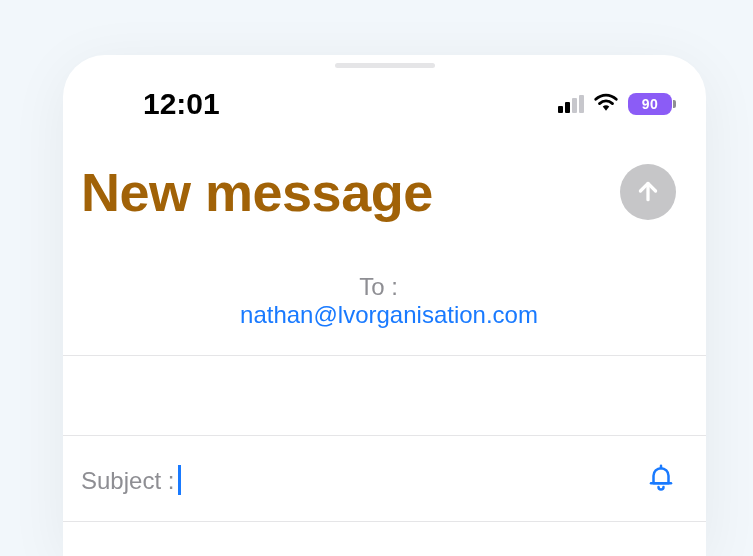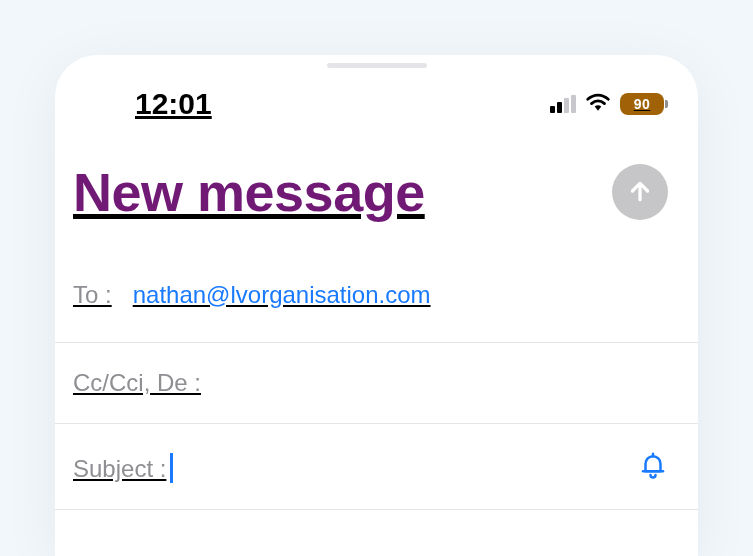--- a/index.html
+++ b/index.html
@@ -6,29 +6,28 @@
     body {
       font-family: -apple-system, BlinkMacSystemFont, "Segoe UI", Helvetica, Arial, sans-serif;
       background: #f2f7fb;
       width: 753px;
       height: 556px;
       position: relative;
       overflow: hidden;
     }
     .device-frame {
       position: absolute;
-      left: 55px;
+      left: 63px;
       top: 55px;
       width: 643px;
       height: 501px;
       background: #fff;
       border-radius: 42px 42px 0 0;
       box-shadow: 0 10px 60px rgba(0,0,0,0.06);
       overflow: hidden;
-      text-decoration: underline;
     }
     .notch-indicator {
       position: absolute;
       top: 8px;
       left: 50%;
       transform: translateX(-50%);
       width: 100px;
       height: 5px;
       background: #e5e5e7;
       border-radius: 3px;
@@ -71,21 +70,21 @@
       height: 20px;
     }
     .battery-pill {
       display: inline-flex;
       align-items: center;
       gap: 0;
     }
     .battery-body {
       width: 44px;
       height: 22px;
-      background: #a16207;
+      background: #8b5cf6;
       border-radius: 8px;
       color: #fff;
       font-size: 14px;
       font-weight: 700;
       display: flex;
       align-items: center;
       justify-content: center;
       letter-spacing: 0.5px;
     }
     .battery-cap {
@@ -97,21 +96,21 @@
     }
     .header-row {
       display: flex;
       align-items: center;
       justify-content: space-between;
       padding: 18px 30px 10px 18px;
     }
     .page-title {
       font-size: 54px;
       font-weight: 800;
-      color: #701a75;
+      color: #a16207;
       letter-spacing: -0.5px;
     }
     .send-button {
       width: 56px;
       height: 56px;
       border-radius: 50%;
       background: #c6c6c8;
       border: none;
       display: flex;
       align-items: center;
@@ -122,20 +121,21 @@
     .fields {
       padding: 30px 0 0 0;
     }
     .field {
       display: flex;
       align-items: center;
       padding: 26px 30px 26px 18px;
       border-bottom: 1px solid #e5e5e7;
       font-size: 24px;
       min-height: 80px;
+      flex-direction: column;
     }
     .field:first-child {
       padding-top: 10px;
     }
     .field-label {
       color: #8e8e93;
       white-space: nowrap;
     }
     .field-value {
       margin-left: 21px;
@@ -213,21 +213,20 @@
   </div>
 
   <div class="fields">
 
     <div class="field">
       <span class="field-label">To :</span>
       <span class="field-value link">nathan@lvorganisation.com</span>
     </div>
 
     <div class="field">
-      <span class="field-label">Cc/Cci, De :</span>
     </div>
 
     <div class="field">
       <div class="subject-row">
         <span class="field-label">Subject :</span>
         <span class="subject-cursor"></span>
         <span class="subject-spacer"></span>
         <button class="bell-button">
           <span>
             <svg viewBox="0 0 24 24" fill="none">

